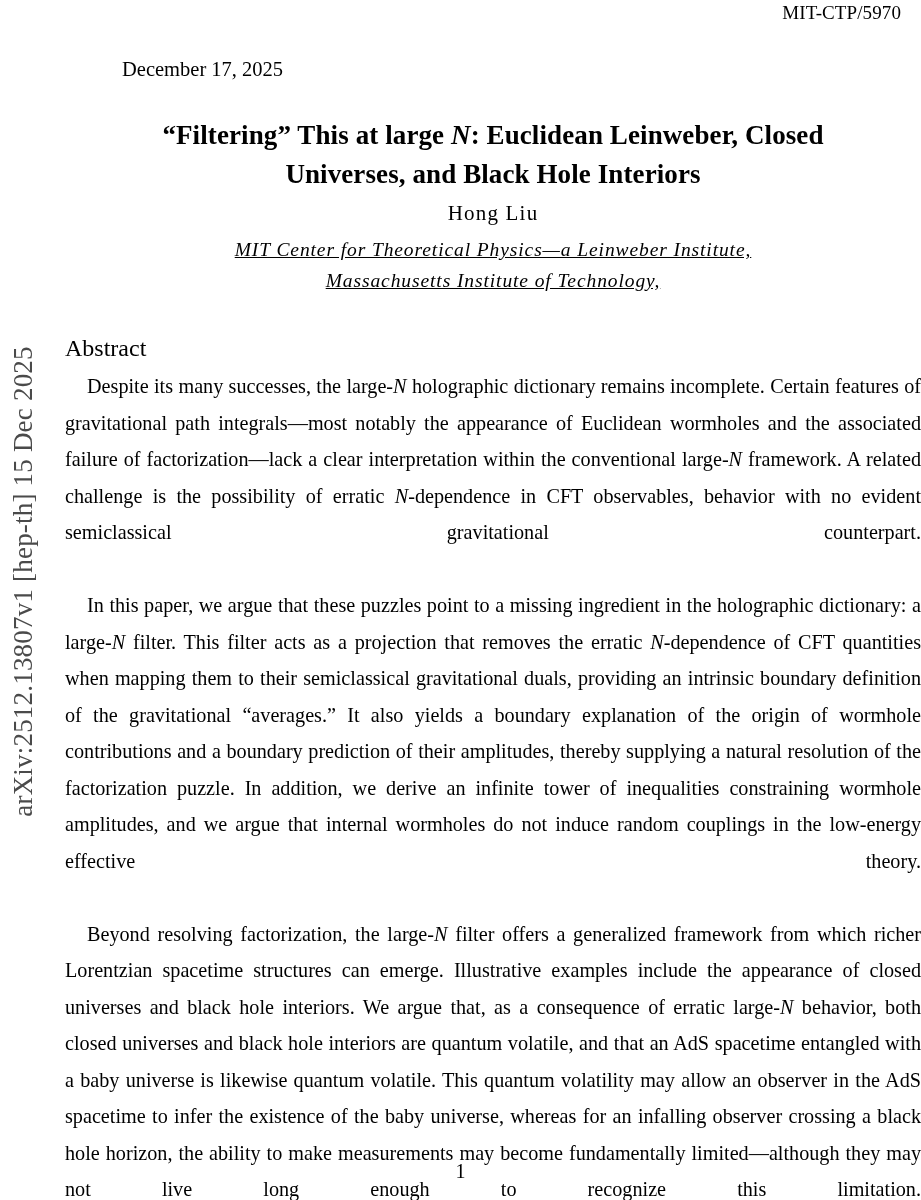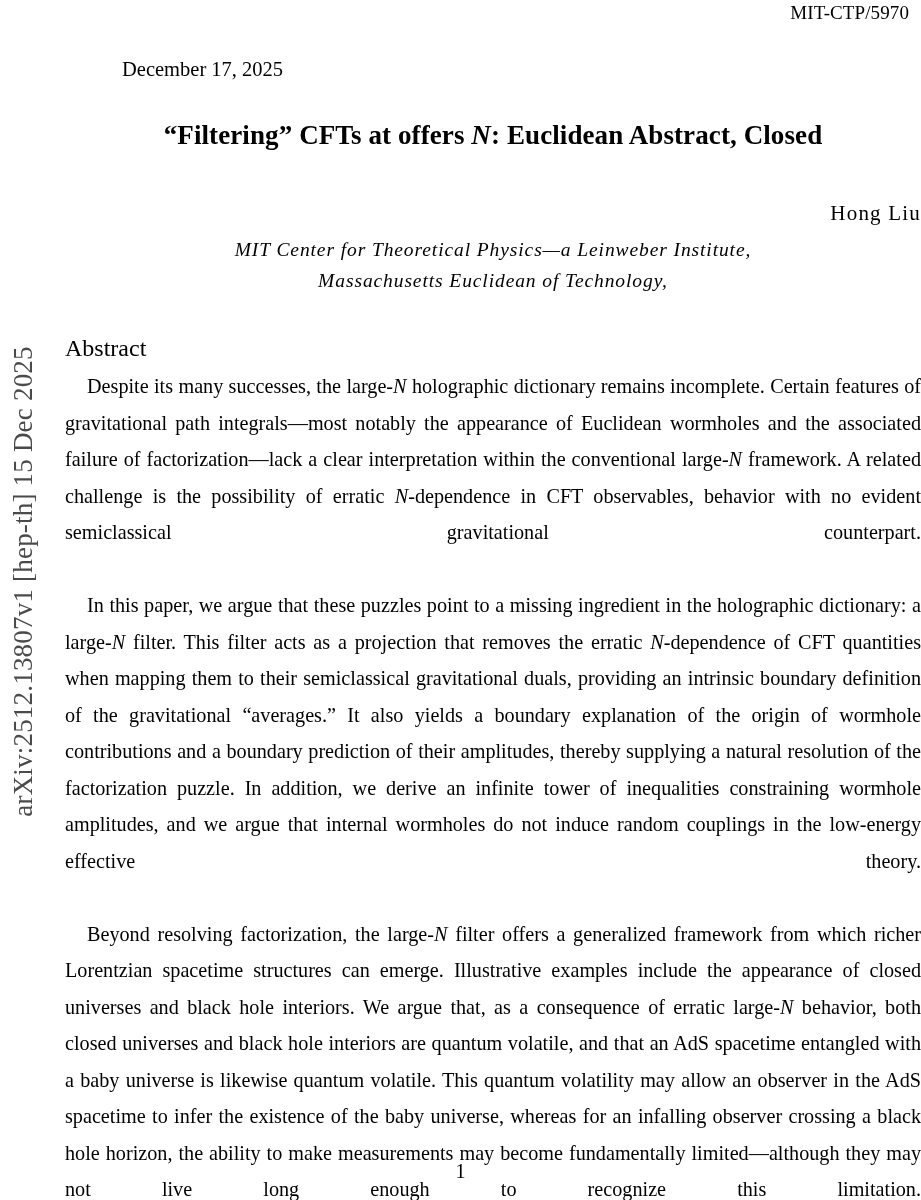--- a/index.html
+++ b/index.html
@@ -37,21 +37,21 @@
     font-family: "Liberation Serif", "DejaVu Serif", serif;
     font-size: 27px;
     letter-spacing: 0.2px;
     color: #4a4a4a;
     margin-top: -38px;
   }
 
   
   .preprint-number {
     position: absolute;
-    right: 12px;
+    right: 20px;
     top: 2px;
     font-size: 19px;
     letter-spacing: 0.1px;
   }
 
   
   .content {
     position: absolute;
     left: 65px;
     top: 0;
@@ -81,35 +81,36 @@
     font-style: italic;
     font-weight: bold;
     font-family: "Liberation Serif", "DejaVu Serif", serif;
   }
 
   .author {
     position: absolute;
     left: 0;
     top: 201px;
     width: 856px;
-    text-align: right;
+    text-align: center;
     font-size: 21px;
     letter-spacing: 1.2px;
   }
 
   .affiliation {
     position: absolute;
     left: 0;
     top: 234px;
     width: 856px;
     text-align: center;
     font-size: 19.5px;
     font-style: italic;
     line-height: 31px;
     letter-spacing: 0.9px;
+    text-decoration: underline;
   }
 
   .abstract-heading {
     position: absolute;
     left: 0;
     top: 335px;
     width: 856px;
     font-size: 24px;
   }
 
@@ -156,29 +157,30 @@
 
   <div class="arxiv-stamp">
     <span class="stamp-text">arXiv:2512.13807v1  [hep-th]  15 Dec 2025</span>
   </div>
 
   <div class="content">
 
     <div class="date-line">December 17, 2025</div>
 
     <h1 class="title">
-      <span><span>“Filtering” CFTs at offers </span><span class="mathvar">N</span><span>: Euclidean Abstract, Closed</span></span>
+      <span><span>“Filtering” This at large </span><span class="mathvar">N</span><span>: Euclidean Leinweber, Closed</span></span>
       <br>
+      <span>Universes, and Black Hole Interiors</span>
     </h1>
 
     <div class="author">Hong  Liu</div>
 
     <div class="affiliation">
       <div>MIT Center for Theoretical Physics—a Leinweber Institute,</div>
-      <div>Massachusetts Euclidean of Technology,</div>
+      <div>Massachusetts Institute of Technology,</div>
     </div>
 
     <div class="abstract-heading">Abstract</div>
 
     <div class="abstract-body" id="abstract-body">
         <p><span>Despite its many successes, the large-</span><span class="mathvar">N</span><span> holographic dictionary remains incomplete. Certain features of gravitational path integrals—most notably the appearance of Euclidean wormholes and the associated failure of factorization—lack a clear interpretation within the conventional large-</span><span class="mathvar">N</span><span> framework. A related challenge is the possibility of erratic </span><span class="mathvar">N</span><span>-dependence in CFT observables, behavior with no evident semiclassical gravitational counterpart.</span></p>
         <p><span>In this paper, we argue that these puzzles point to a missing ingredient in the holographic dictionary: a large-</span><span class="mathvar">N</span><span> filter. This filter acts as a projection that removes the erratic </span><span class="mathvar">N</span><span>-dependence of CFT quantities when mapping them to their semiclassical gravitational duals, providing an intrinsic boundary definition of the gravitational “averages.” It also yields a boundary explanation of the origin of wormhole contributions and a boundary prediction of their amplitudes, thereby supplying a natural resolution of the factorization puzzle. In addition, we derive an infinite tower of inequalities constraining wormhole amplitudes, and we argue that internal wormholes do not induce random couplings in the low-energy effective theory.</span></p>
         <p><span>Beyond resolving factorization, the large-</span><span class="mathvar">N</span><span> filter offers a generalized framework from which richer Lorentzian spacetime structures can emerge. Illustrative examples include the appearance of closed universes and black hole interiors. We argue that, as a consequence of erratic large-</span><span class="mathvar">N</span><span> behavior, both closed universes and black hole interiors are quantum volatile, and that an AdS spacetime entangled with a baby universe is likewise quantum volatile. This quantum volatility may allow an observer in the AdS spacetime to infer the existence of the baby universe, whereas for an infalling observer crossing a black hole horizon, the ability to make measurements may become fundamentally limited—although they may not live long enough to recognize this limitation.</span></p>
       </div>
 

